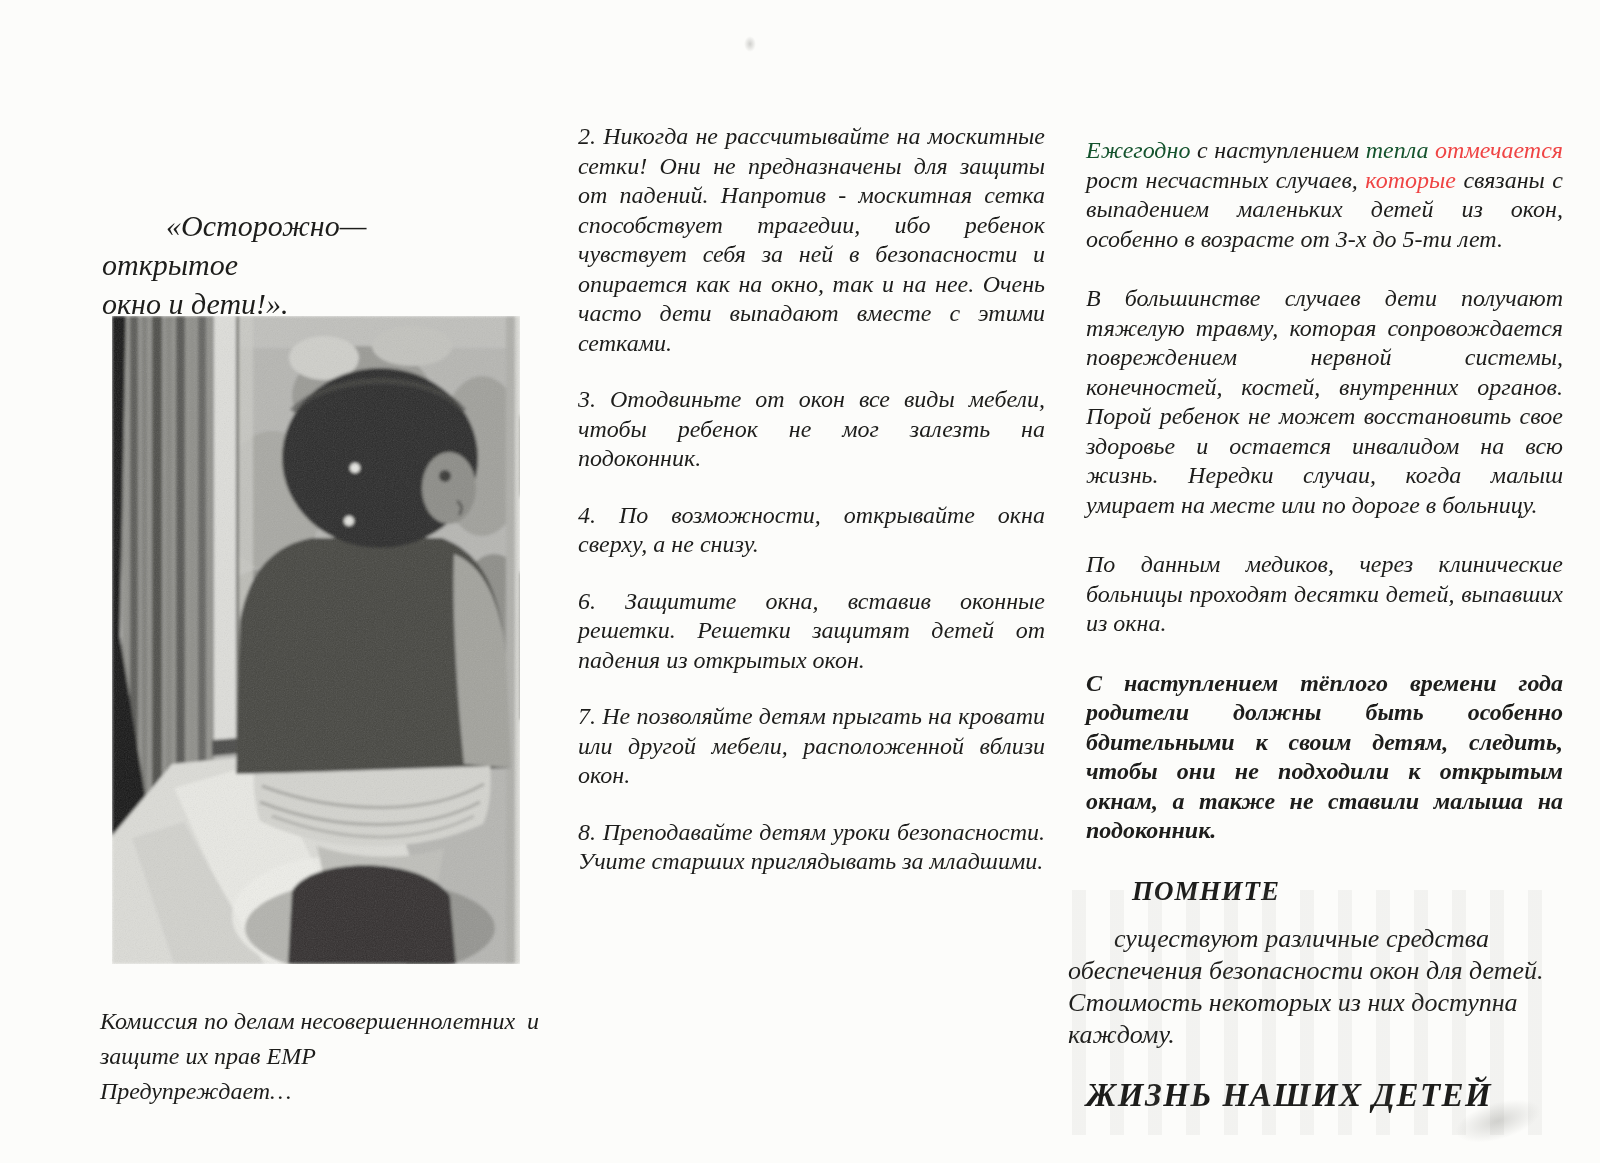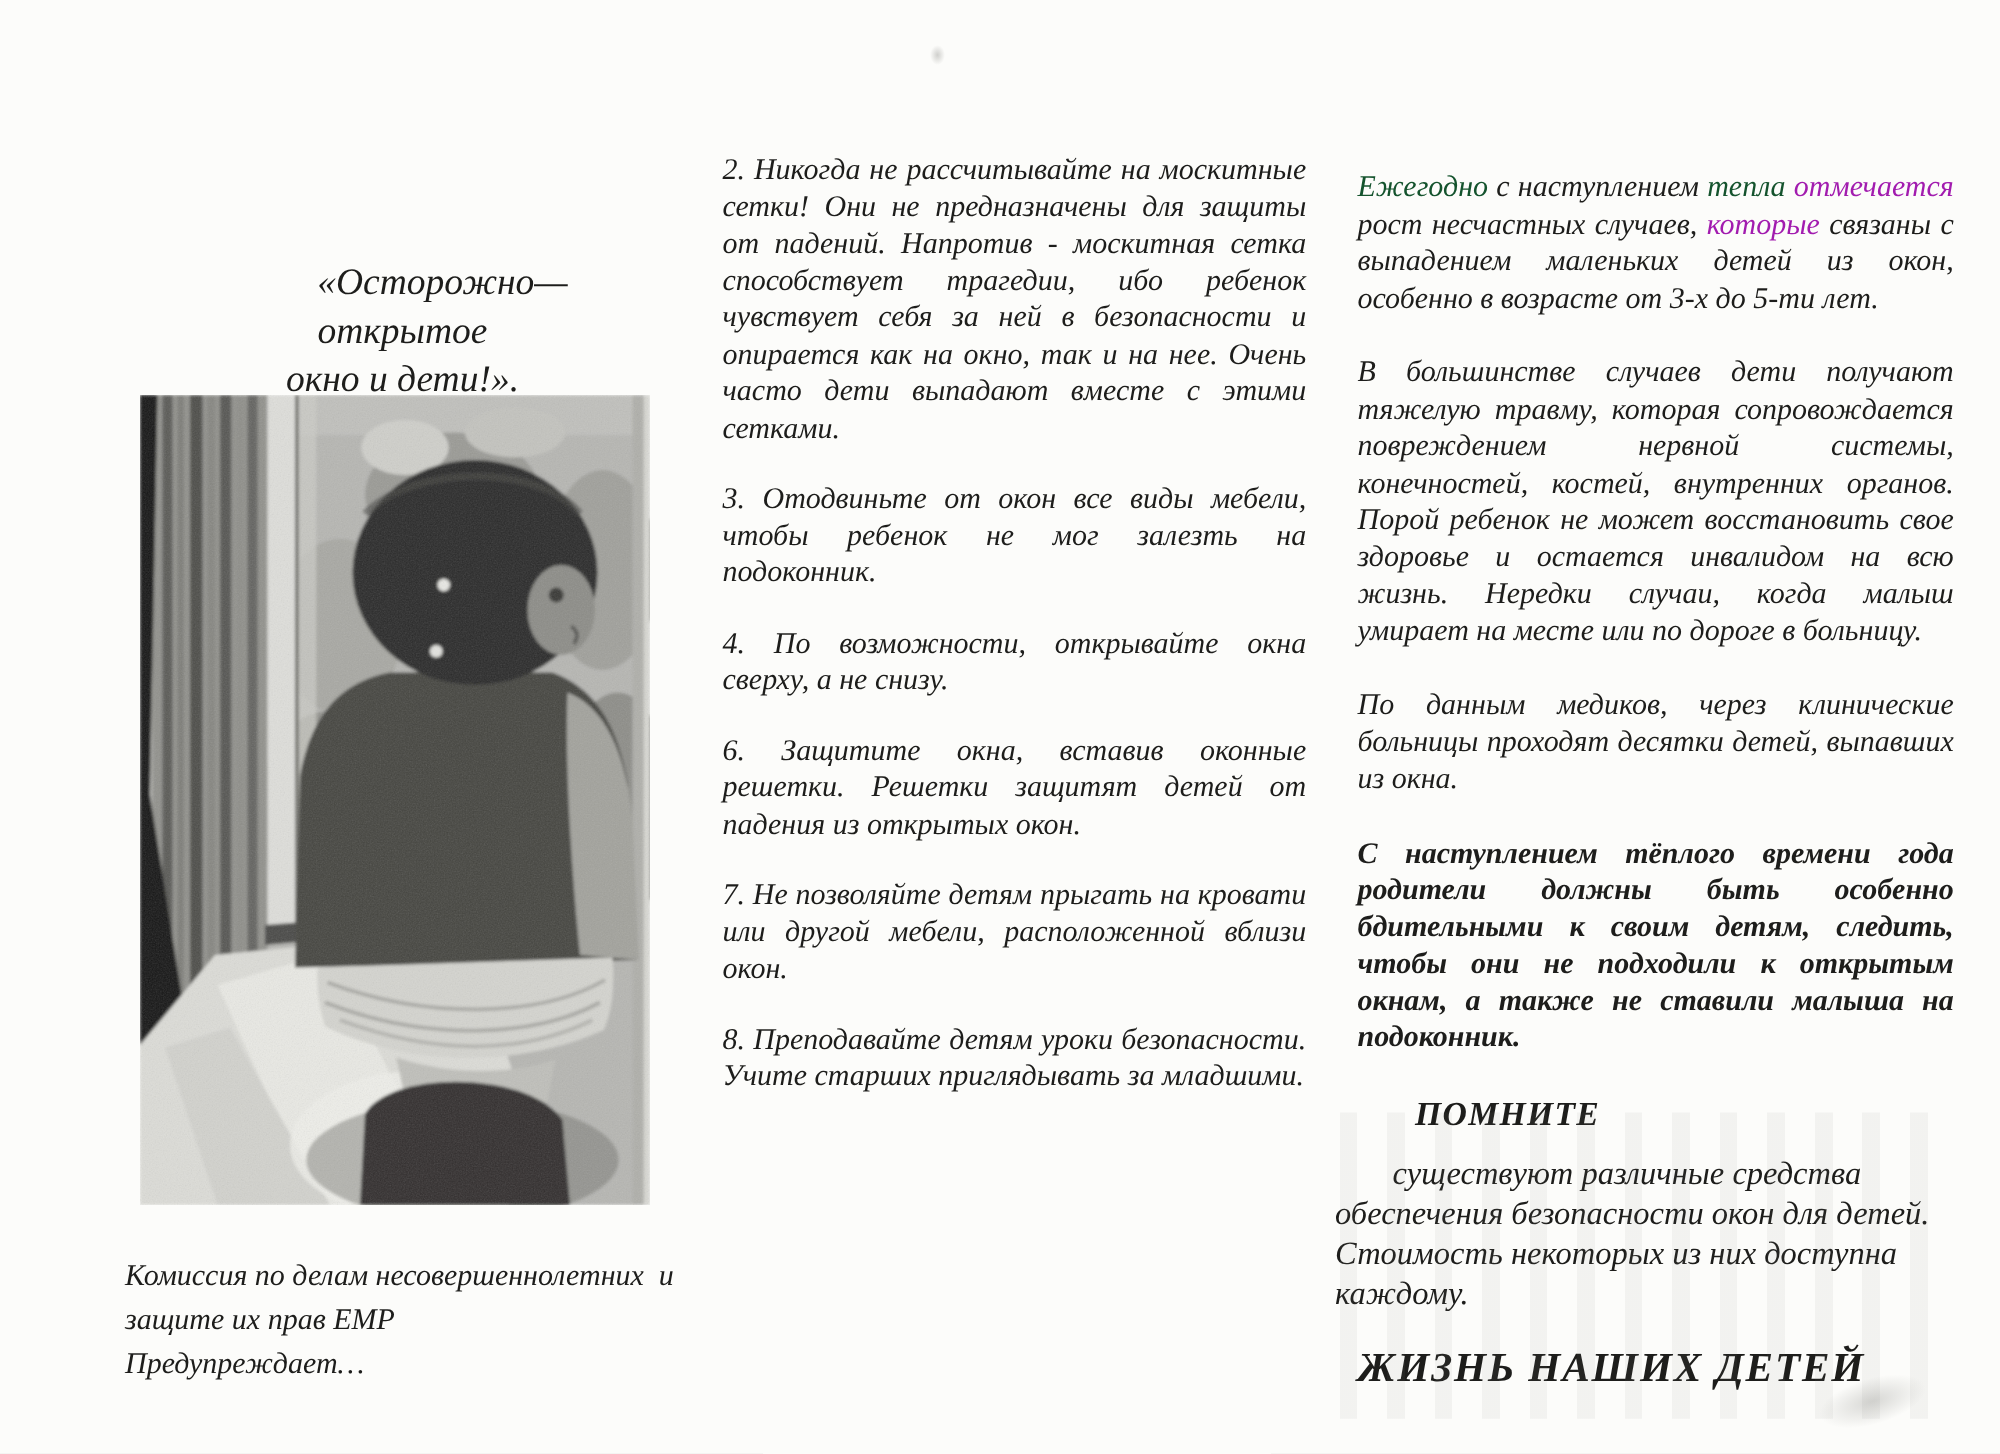--- a/index.html
+++ b/index.html
@@ -5,21 +5,21 @@
   html,body{margin:0;padding:0;background:#e9e9e7;}
   .page{
     position:relative;width:1600px;height:1163px;overflow:hidden;
     background:#fcfcfa;color:#1d1d1b;
     font-family:"Liberation Serif",serif;font-style:italic;
   }
   
   .title{
     position:absolute;left:102px;top:186px;width:440px;
     font-size:30px;line-height:39px;font-weight:400;
-    white-space:pre-wrap;text-indent:64px;text-align:center;
+    white-space:pre-wrap;text-indent:64px;
   }
   .photo{position:absolute;left:112px;top:316px;width:408px;height:648px;}
   .photo svg{display:block;width:100%;height:100%;}
   .caption{
     position:absolute;left:100px;top:980px;width:530px;
     font-size:24px;line-height:35px;white-space:pre-wrap;
   }
   
   .col-mid{position:absolute;left:578px;top:122px;width:467px;}
   .col-mid p{margin:0 0 27px;font-size:24px;line-height:29.5px;text-align:justify;}
@@ -34,21 +34,21 @@
   .p-remember{
     font-size:26px !important;line-height:32px !important;
     text-align:left !important;text-indent:46px;
     margin:0 0 6px -18px !important;width:496px;
   }
   .footer-heading{
     font-weight:700;font-size:33px;letter-spacing:1.5px;
     margin:26px 0 0;white-space:nowrap;
   }
   
-  .fade-1{color:#a21caf;}
+  .fade-1{color:#ef4444;}
   .fade-2{color:#14532d;}
   
   .stripes{
     position:absolute;left:1072px;top:890px;width:472px;height:245px;
     background:repeating-linear-gradient(90deg,
       rgba(128,128,122,0.08) 0 14px, rgba(0,0,0,0) 14px 38px);
     pointer-events:none;
   }
   .smudge{
     position:absolute;left:1448px;top:1100px;width:100px;height:42px;

